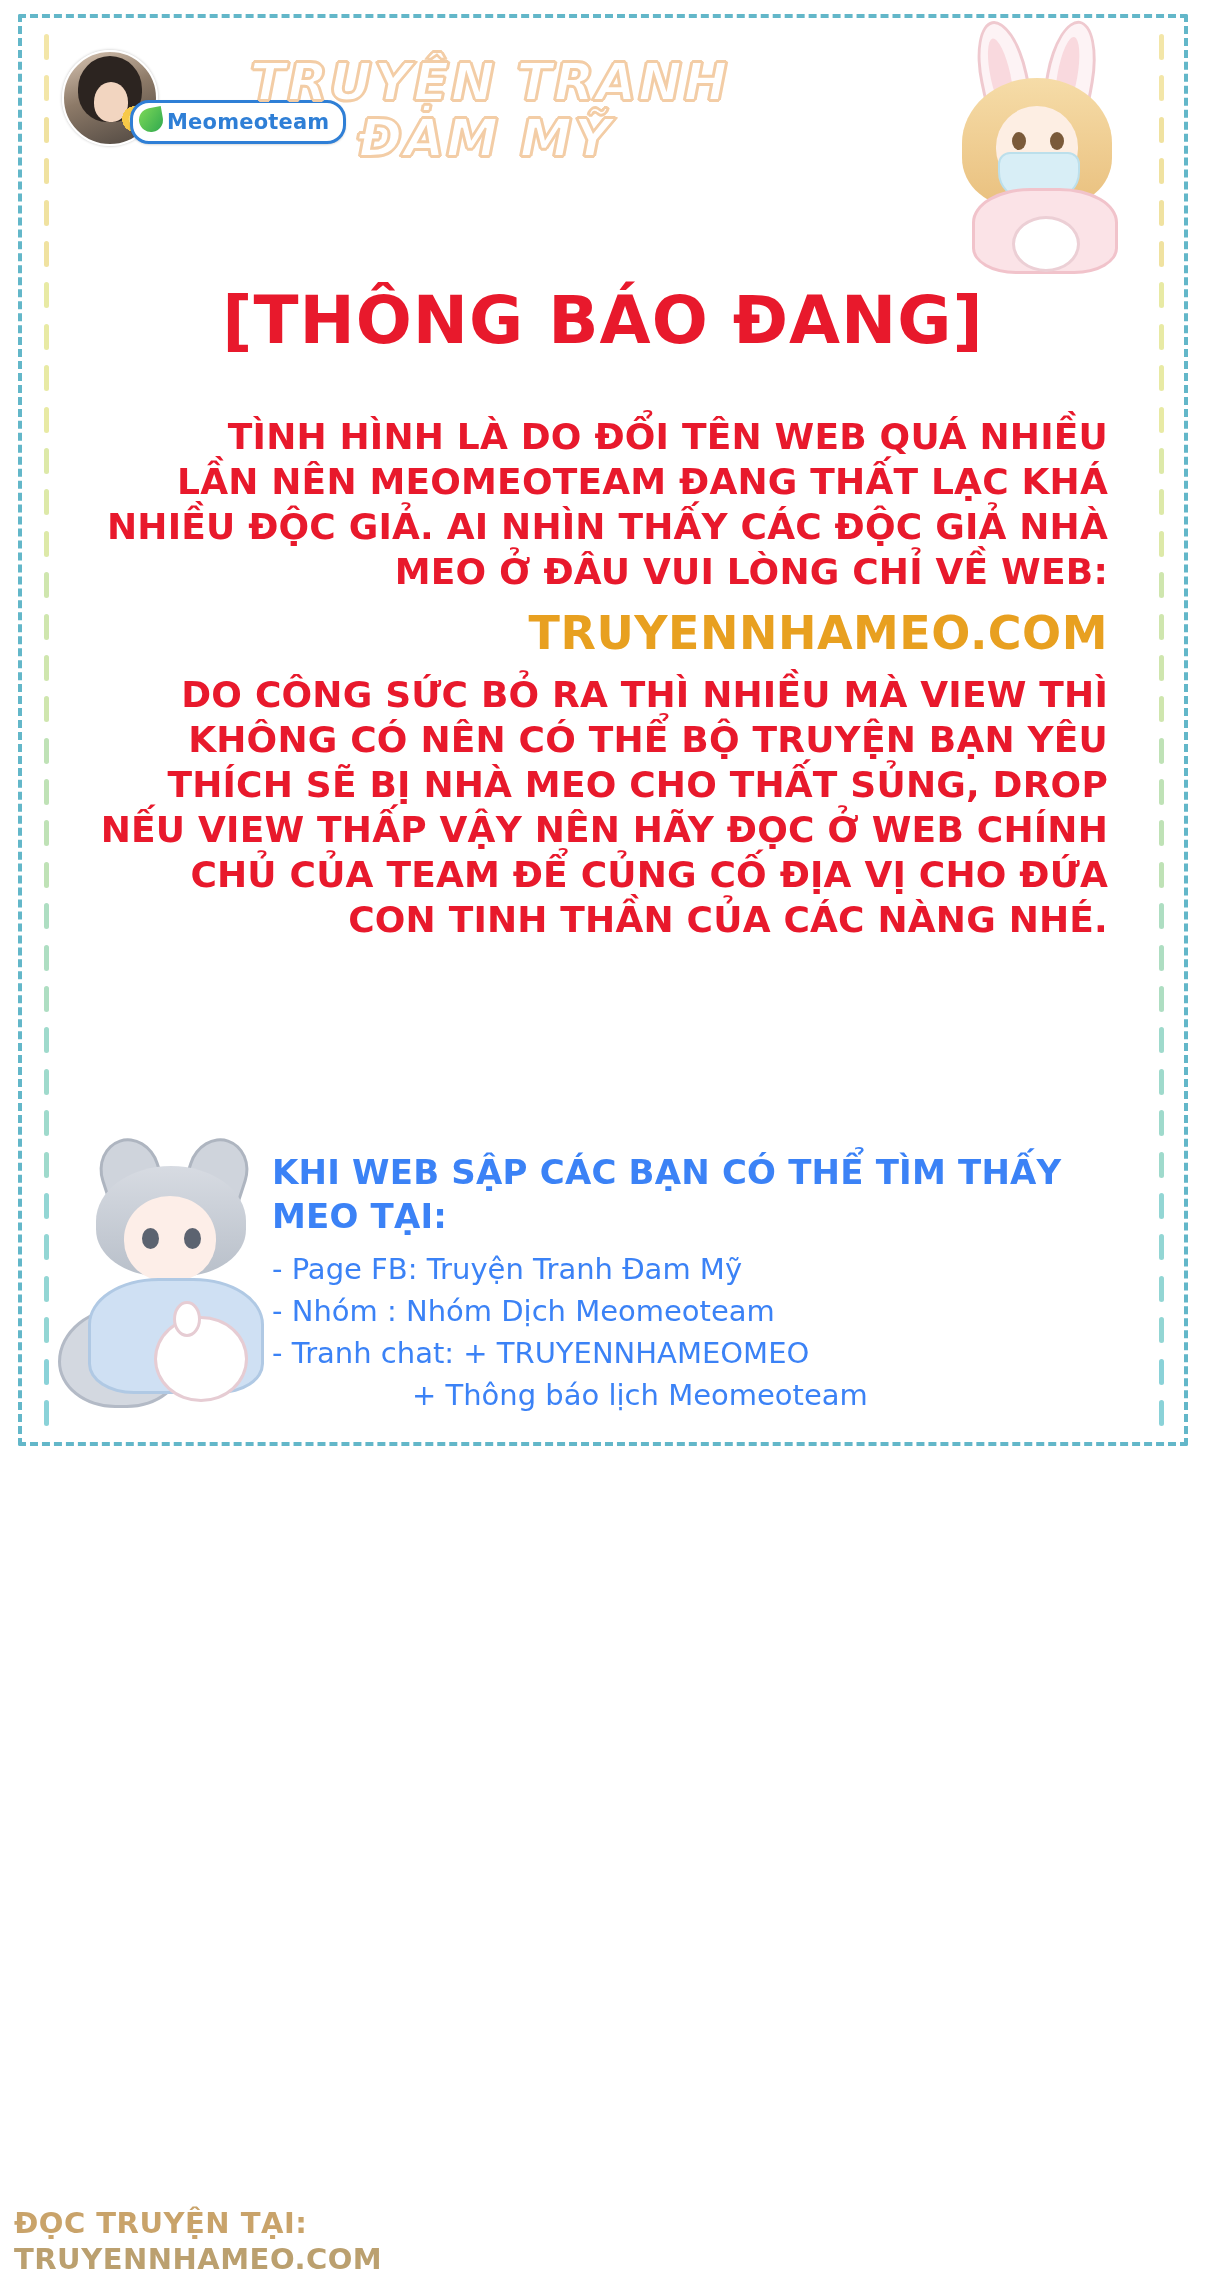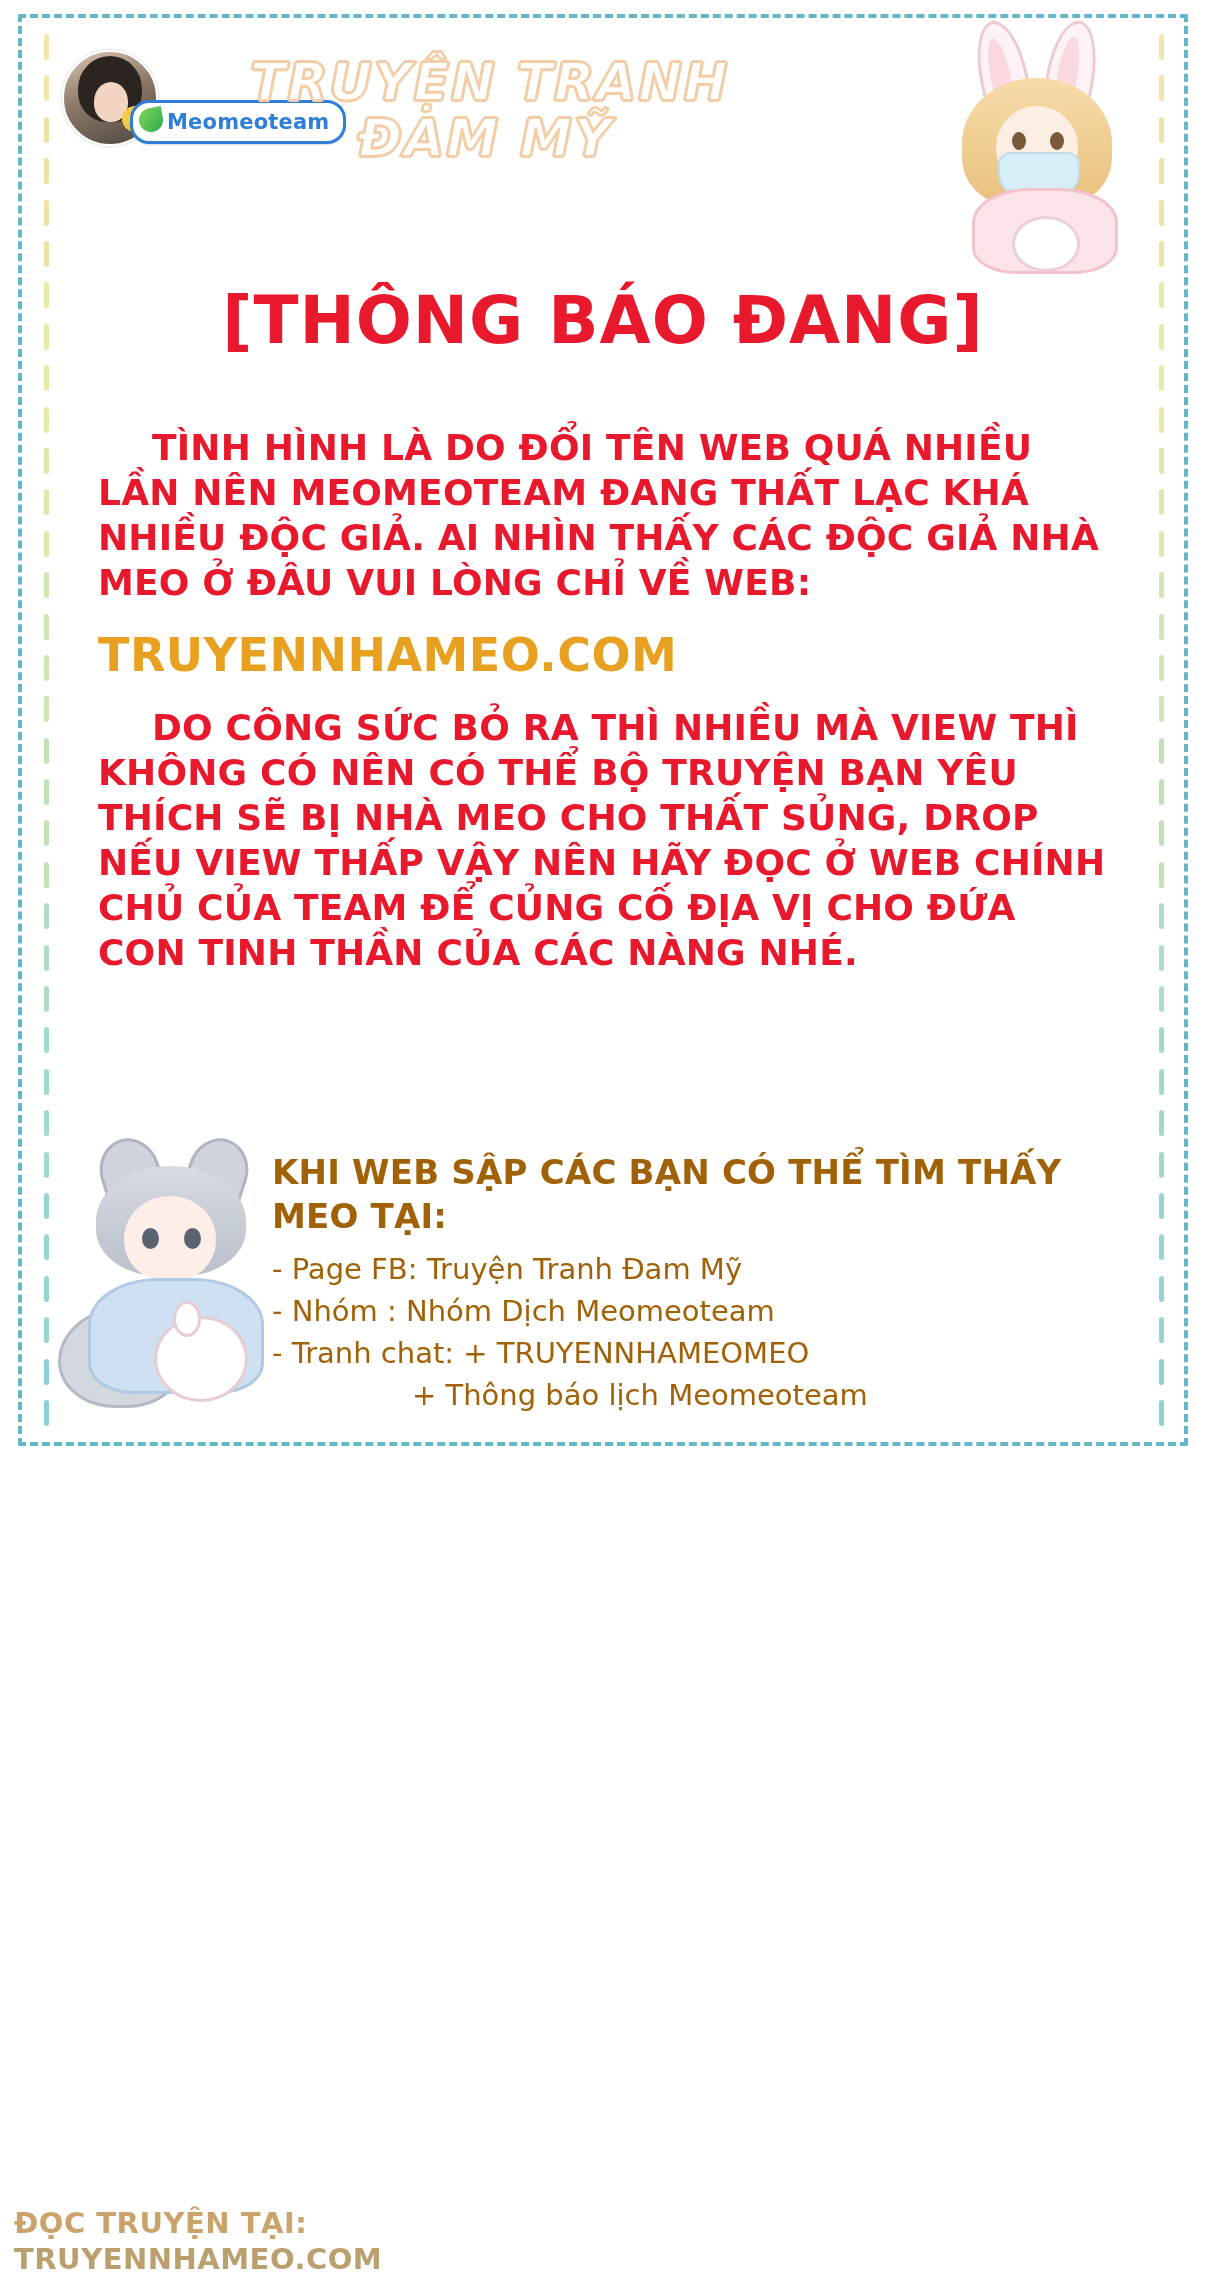--- a/index.html
+++ b/index.html
@@ -228,21 +228,21 @@
     left: 98px;
     top: 410px;
     width: 1010px;
     font-family: "DejaVu Sans", sans-serif;
     font-weight: bold;
     font-size: 36px;
     line-height: 45px;
     color: #e8192c;
     letter-spacing: .2px;
   }
-  .body-text p { margin: 15px 0 0 0; }
+  .body-text p { margin: 4px 0 0 0; text-align: right; }
   .indent { text-indent: 54px; }
   .web-url {
     font-size: 46px;
     line-height: 70px;
     color: #e8a020;
     font-weight: bold;
     letter-spacing: .5px;
     margin-top: 14px;
     margin-bottom: 2px;
   }
@@ -322,21 +322,21 @@
     border: 3px solid #e6ccd3;
     border-radius: 50%;
   }
 
   .contact {
     position: absolute;
     left: 272px;
     top: 1150px;
     width: 840px;
     font-family: "DejaVu Sans", sans-serif;
-    color: #a16207;
+    color: #3b82f6;
   }
   .contact .lead {
     font-weight: bold;
     font-size: 34px;
     line-height: 44px;
     letter-spacing: .2px;
   }
   .contact ul {
     list-style: none;
     margin: 10px 0 0 0;

